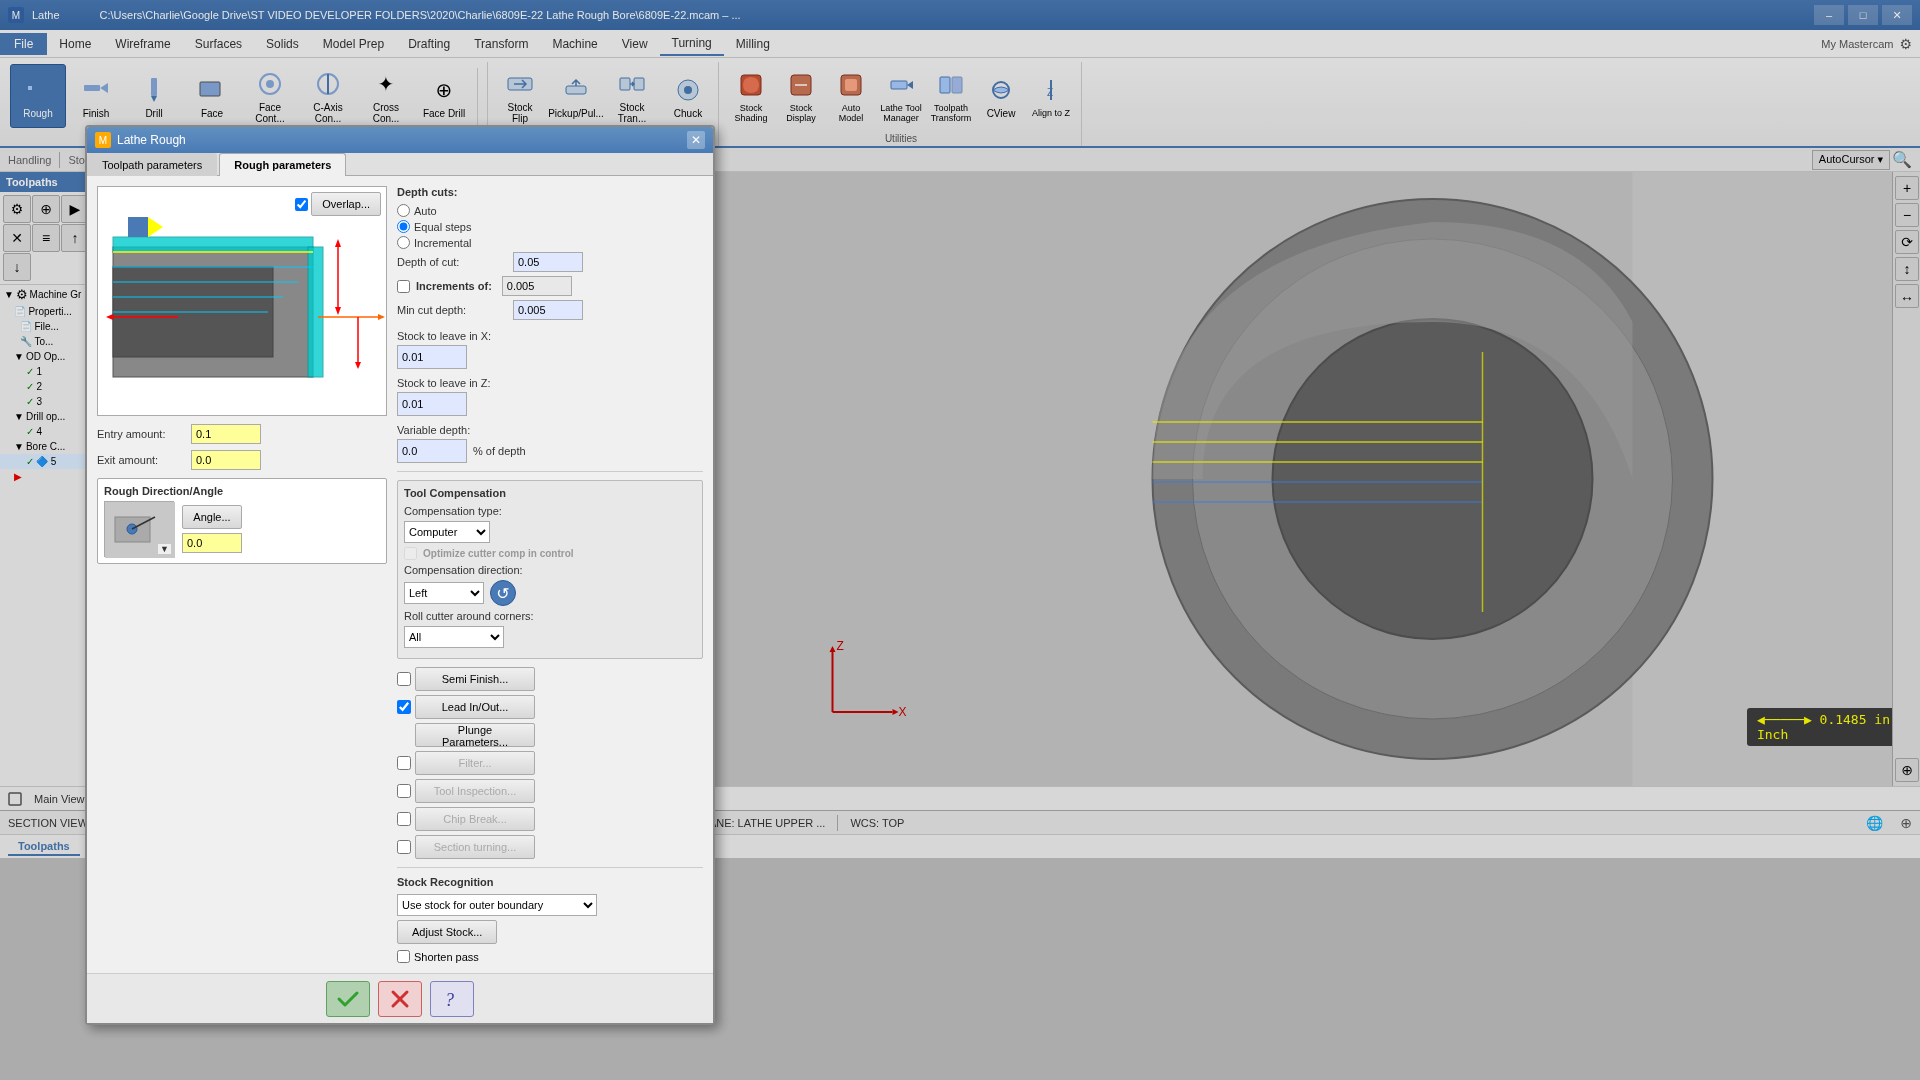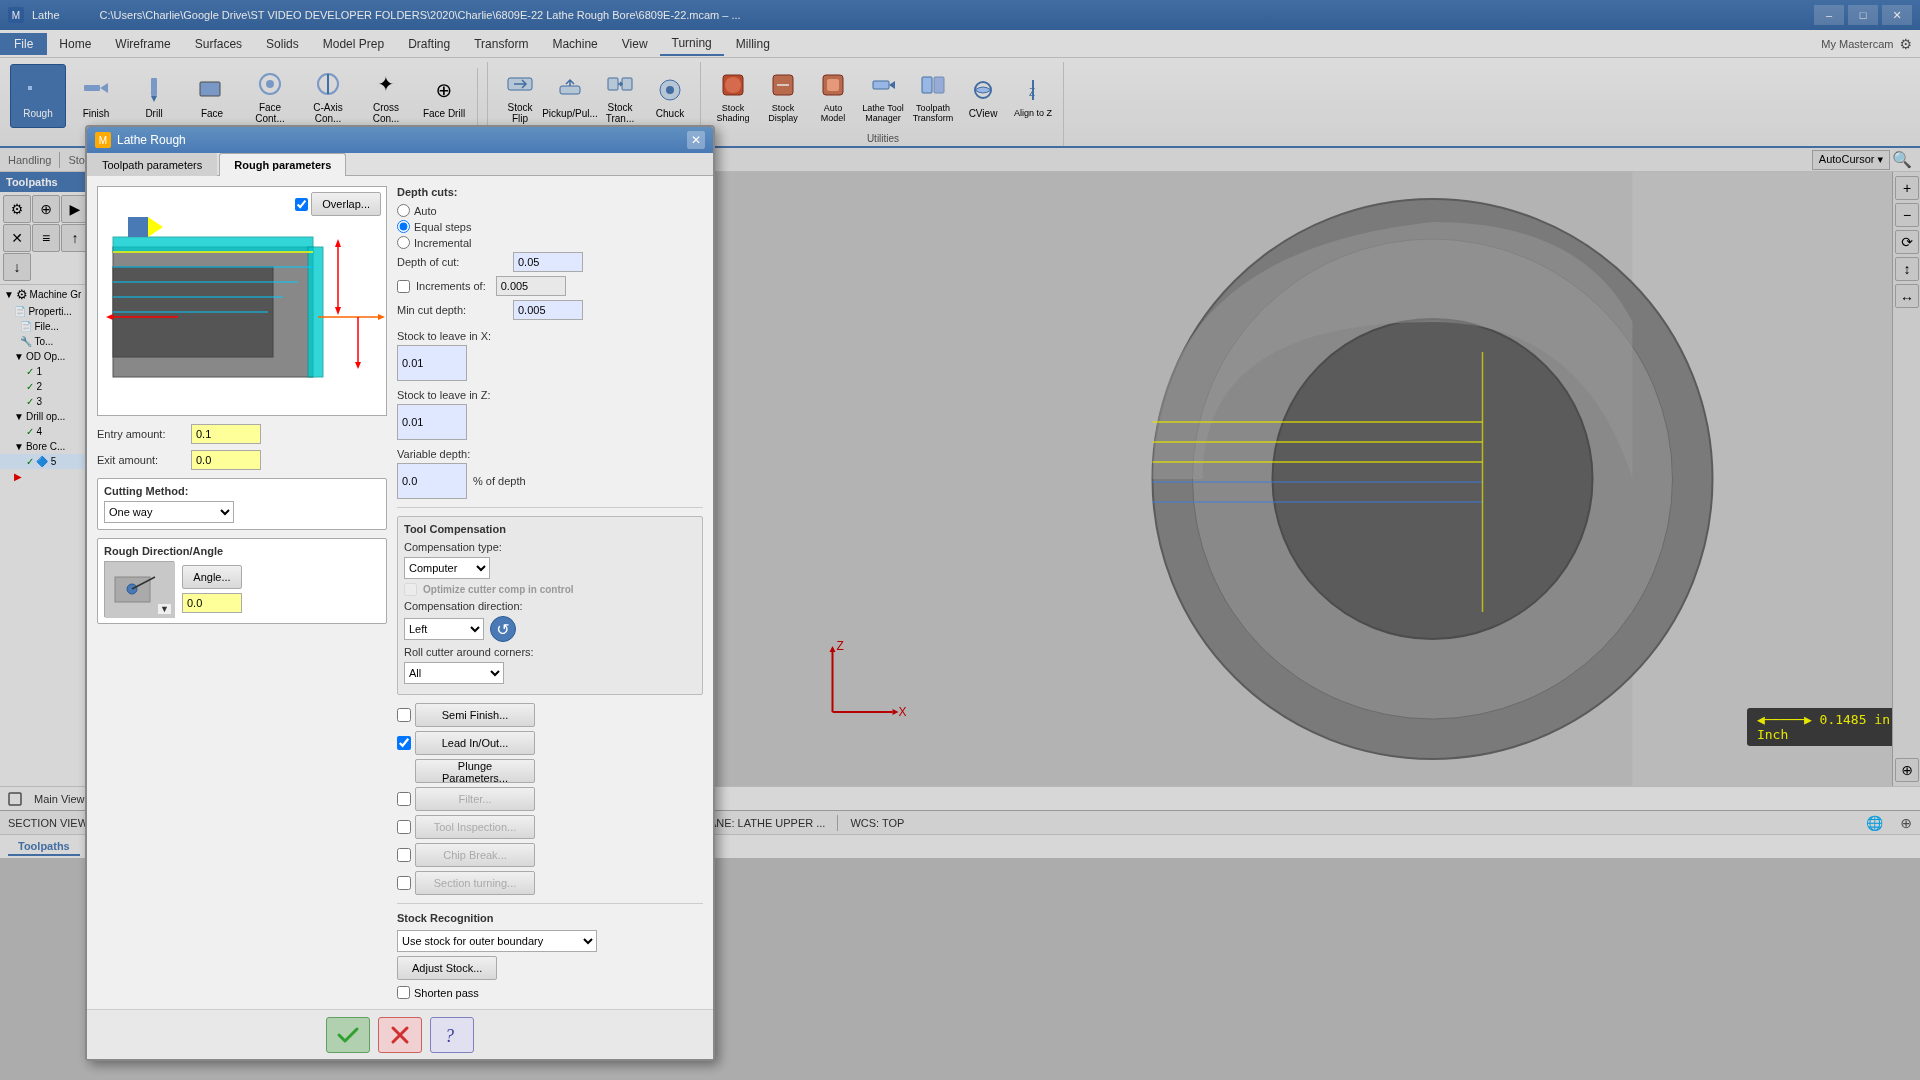--- a/index.html
+++ b/index.html
@@ -93,21 +93,21 @@
     .radio-row { display: flex; align-items: center; gap: 4px; margin-bottom: 3px; }
     .radio-row label { font-size: 11px; color: #333; }
     .depth-field-row { display: flex; align-items: center; gap: 6px; margin-bottom: 4px; }
     .depth-label { font-size: 11px; color: #333; width: 110px; }
     .depth-input { width: 70px; height: 20px; background: #e0e8ff; border: 1px solid #aaa; padding: 1px 4px; font-size: 11px; }
     .incr-checkbox { margin-right: 2px; }
 
     
     .stock-group { margin-bottom: 8px; }
     .stock-label { font-size: 11px; color: #333; margin-bottom: 3px; }
-    .stock-input { width: 70px; height: 36px; background: #e0e8ff; border: 1px solid #aaa; padding: 1px 4px; font-size: 11px; display: block; }
+    .stock-input { width: 70px; height: 24px; background: #e0e8ff; border: 1px solid #aaa; padding: 1px 4px; font-size: 11px; display: block; }
 
     
     .comp-group { background: #e8e8e8; border: 1px solid #bbb; padding: 6px; border-radius: 2px; margin-bottom: 8px; }
     .comp-row { display: flex; align-items: center; gap: 6px; margin-bottom: 4px; }
     .comp-label { font-size: 11px; color: #333; }
     .comp-select { width: 86px; height: 22px; font-size: 11px; border: 1px solid #aaa; background: white; }
     .comp-dir-select { width: 80px; height: 22px; font-size: 11px; border: 1px solid #aaa; background: white; }
     .comp-dir-btn { width: 26px; height: 26px; background: #4a7ab5; border: 1px solid #2a5a95; color: white; display: flex; align-items: center; justify-content: center; cursor: pointer; font-size: 16px; border-radius: 50%; }
 
     
@@ -244,21 +244,21 @@
       <div class="btn-label">Cross Con...</div>
     </div>
     <div class="ribbon-btn">
       <div class="btn-icon">⊕</div>
       <div class="btn-label">Face Drill</div>
     </div>
     <div style="width:1px; background:#ccc; height:70px; margin:4px 3px;"></div>
   </div>
 
   <div style="display:flex; flex-direction:column; gap:2px; padding:2px 6px; border-right:1px solid #ccc;">
-    <div style="display:flex; gap:2px;">
+    <div style="display:flex; gap:8px;">
       <div class="ribbon-btn" style="width:48px;">
         <div class="btn-icon">
           <svg width="28" height="28" viewBox="0 0 28 28">
               <rect x="2" y="8" width="24" height="12" rx="2" fill="#ccddee" stroke="#4a7ab5" stroke-width="1"></rect>
               <path d="M8,14 L20,14 M16,10 L20,14 L16,18" stroke="#4a7ab5" stroke-width="1.5" fill="none"></path>
             </svg>
         </div>
         <div class="btn-label">Stock Flip</div>
       </div>
       <div class="ribbon-btn" style="width:48px;">
@@ -611,28 +611,20 @@
           <div class="field-row">
             <span class="field-label">Entry amount:</span>
             <input type="text" class="yellow-input" value="0.1" style="">
           </div>
           <div class="field-row">
             <span class="field-label">Exit amount:</span>
             <input type="text" class="yellow-input" value="0.0" style="">
           </div>
         </div>
 
-        <div class="cutting-method-group">
-          <div class="group-label">Cutting Method:</div>
-          <select class="select-field">
-            <option>One way</option>
-            <option>Zigzag</option>
-            <option>Back and forth</option>
-          </select>
-        </div>
 
         <div class="rough-dir-group">
           <div class="group-label">Rough Direction/Angle</div>
           <div style="display:flex; align-items:center; gap:8px;">
             <div style="position:relative; width:70px; height:56px; border:1px solid #aaa; background:#d0d0d0; cursor:pointer;">
               <svg width="70" height="56" viewBox="0 0 70 56">
                 <rect width="70" height="56" fill="#c8c8c8"></rect>
                 <rect x="10" y="15" width="35" height="25" fill="#aaa" stroke="#888" stroke-width="1"></rect>
                 <circle cx="27" cy="27" r="5" fill="#4a7ab5" stroke="#2a5a95" stroke-width="1"></circle>
                 <line x1="27" y1="27" x2="50" y2="15" stroke="#333" stroke-width="1.5"></line>
@@ -664,21 +656,21 @@
             <label>Incremental</label>
           </div>
 
           <div class="depth-field-row">
             <span class="depth-label">Depth of cut:</span>
             <input type="text" class="depth-input" value="0.05" style="">
           </div>
           <div class="depth-field-row">
             <span style="display:flex; align-items:center; gap:4px;">
               <input type="checkbox" class="incr-checkbox" style="">
-              <span class="depth-label" style="width:auto;">Increments of:</span>
+              <span class="depth-label" style="width:auto;font-weight:bold;">Increments of:</span>
             </span>
             <input type="text" class="depth-input" value="0.005" style="background: rgb(232, 232, 232); margin-left: 4px;">
           </div>
           <div class="depth-field-row">
             <span class="depth-label">Min cut depth:</span>
             <input type="text" class="depth-input" value="0.005" style="">
           </div>
         </div>
 
         <div class="stock-group">

